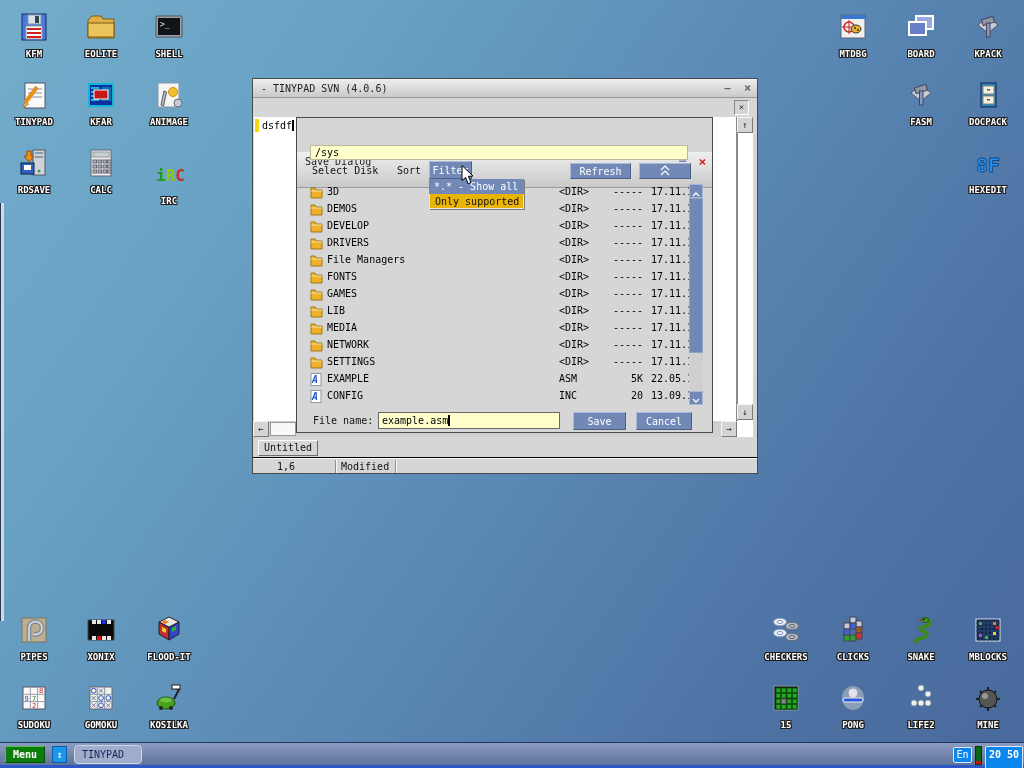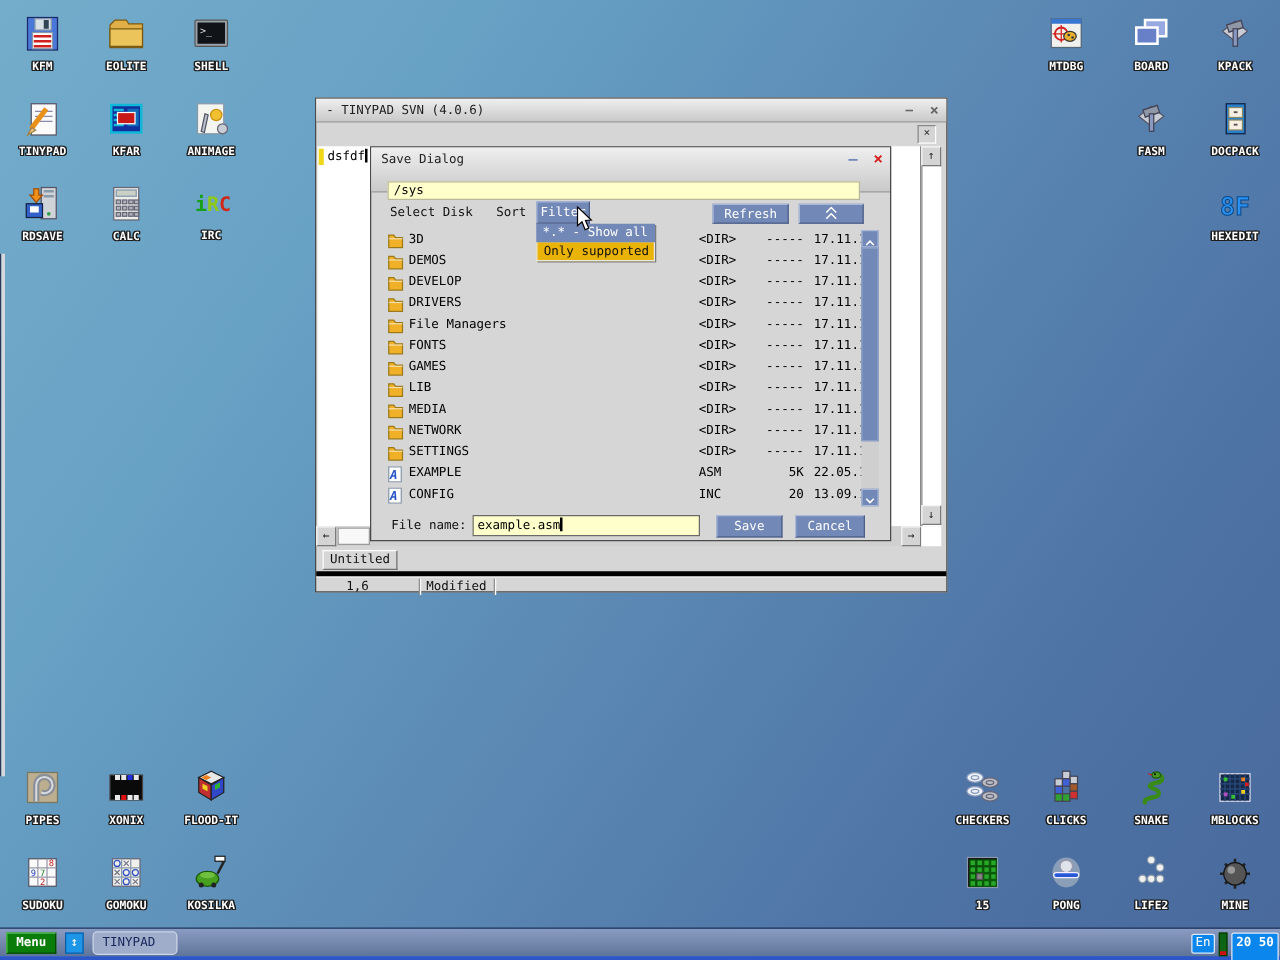--- a/index.html
+++ b/index.html
@@ -44,29 +44,29 @@
     border:1px solid; border-color:#f5f5f5 #7a7a7a #7a7a7a #f5f5f5;
     font-size:9px; line-height:14px; text-align:center; color:#222; }
   #tp-hscroll { position:absolute; left:0; top:342px; width:484px; height:16px; background:#d0d0d0; }
   #tp-hthumb { position:absolute; left:17px; top:1px; width:26px; height:14px; background:#f8f8f8;
     border:1px solid #9a9a9a; }
   #tp-corner { position:absolute; left:484px; top:342px; width:16px; height:16px; background:#fff; }
   #tp-tab { position:absolute; left:5px; top:361px; width:60px; height:16px; background:#d6d6d6;
     border:1px solid; border-color:#fdfdfd #6e6e6e #6e6e6e #fdfdfd; font-size:10px;
     line-height:14px; text-align:center; color:#111; }
   #tp-status { position:absolute; left:0; top:378px; right:0; height:17px;
-    border-top:4px solid #000000; box-shadow:inset 0 1px 0 #fafafa; font-size:10px; color:#111; }
+    border-top:1px solid #000000; box-shadow:inset 0 1px 0 #fafafa; font-size:10px; color:#111; }
   #tp-status .sdiv { position:absolute; top:2px; width:1px; height:13px; background:#8e8e8e;
     box-shadow:1px 0 0 #fafafa; }
   #tp-pos { position:absolute; left:24px; top:3px; }
   #tp-mod { position:absolute; left:88px; top:3px; }
 
   
   #savedlg { left:296px; top:117px; width:417px; height:316px; z-index:20; }
-  #sd-title { height:36px; }
+  #sd-title { height:36px;margin-top:34px; }
   #sd-min { left:378px; color:#7288b7; font-size:12px; }
   #sd-close { left:398px; color:#d42020; font-size:13px; }
   #sd-path { position:absolute; left:13px; top:27px; width:378px; height:15px; background:#ffffcc;
     border:1px solid #b8b89a; font-size:10px; line-height:13px; padding-left:4px; color:#000; }
   .flatlbl { position:absolute; top:46px; height:13px; font-size:10px; color:#111; line-height:13px; }
   #sd-selectdisk { left:15px; }
   #sd-sort { left:100px; }
   .bluebtn { position:absolute; background:#7288b7; border:1px solid;
     border-color:#a9b8d6 #4e5f85 #4e5f85 #a9b8d6; color:#fff; font-size:10px;
     text-align:center; }
@@ -216,21 +216,21 @@
               <rect x="18" y="18" width="3.5" height="3"></rect>
               <rect x="22.5" y="18" width="3.5" height="3"></rect>
               <rect x="8" y="23" width="3.5" height="3"></rect>
               <rect x="13" y="23" width="3.5" height="3"></rect>
               <rect x="18" y="23" width="3.5" height="3"></rect>
               <rect x="22.5" y="23" width="3.5" height="3"></rect>
             </g>
           </svg></div>
         <div class="lbl">CALC</div>
       </div>
-      <div class="dicon" style="left: 136px; top: 146px;">
+      <div class="dicon" style="left: 136px; top: 158px;">
         <div class="img"><svg width="32" height="32" viewBox="0 0 32 32">
             <text x="3" y="23" font-size="16" font-weight="bold"><tspan fill="#18a018">i</tspan><tspan fill="#90c818">R</tspan><tspan fill="#d02818">C</tspan></text>
           </svg></div>
         <div class="lbl">IRC</div>
       </div>
       <div class="dicon" style="left: 820px; top: 11px;">
         <div class="img"><svg width="32" height="32" viewBox="0 0 32 32">
             <rect x="4" y="4" width="24" height="23" fill="#f0f0ec" stroke="#556677"></rect>
             <rect x="4" y="4" width="24" height="4" fill="#3878d0"></rect>
             <circle cx="12" cy="16" r="5" fill="none" stroke="#d02020" stroke-width="1.5"></circle>

